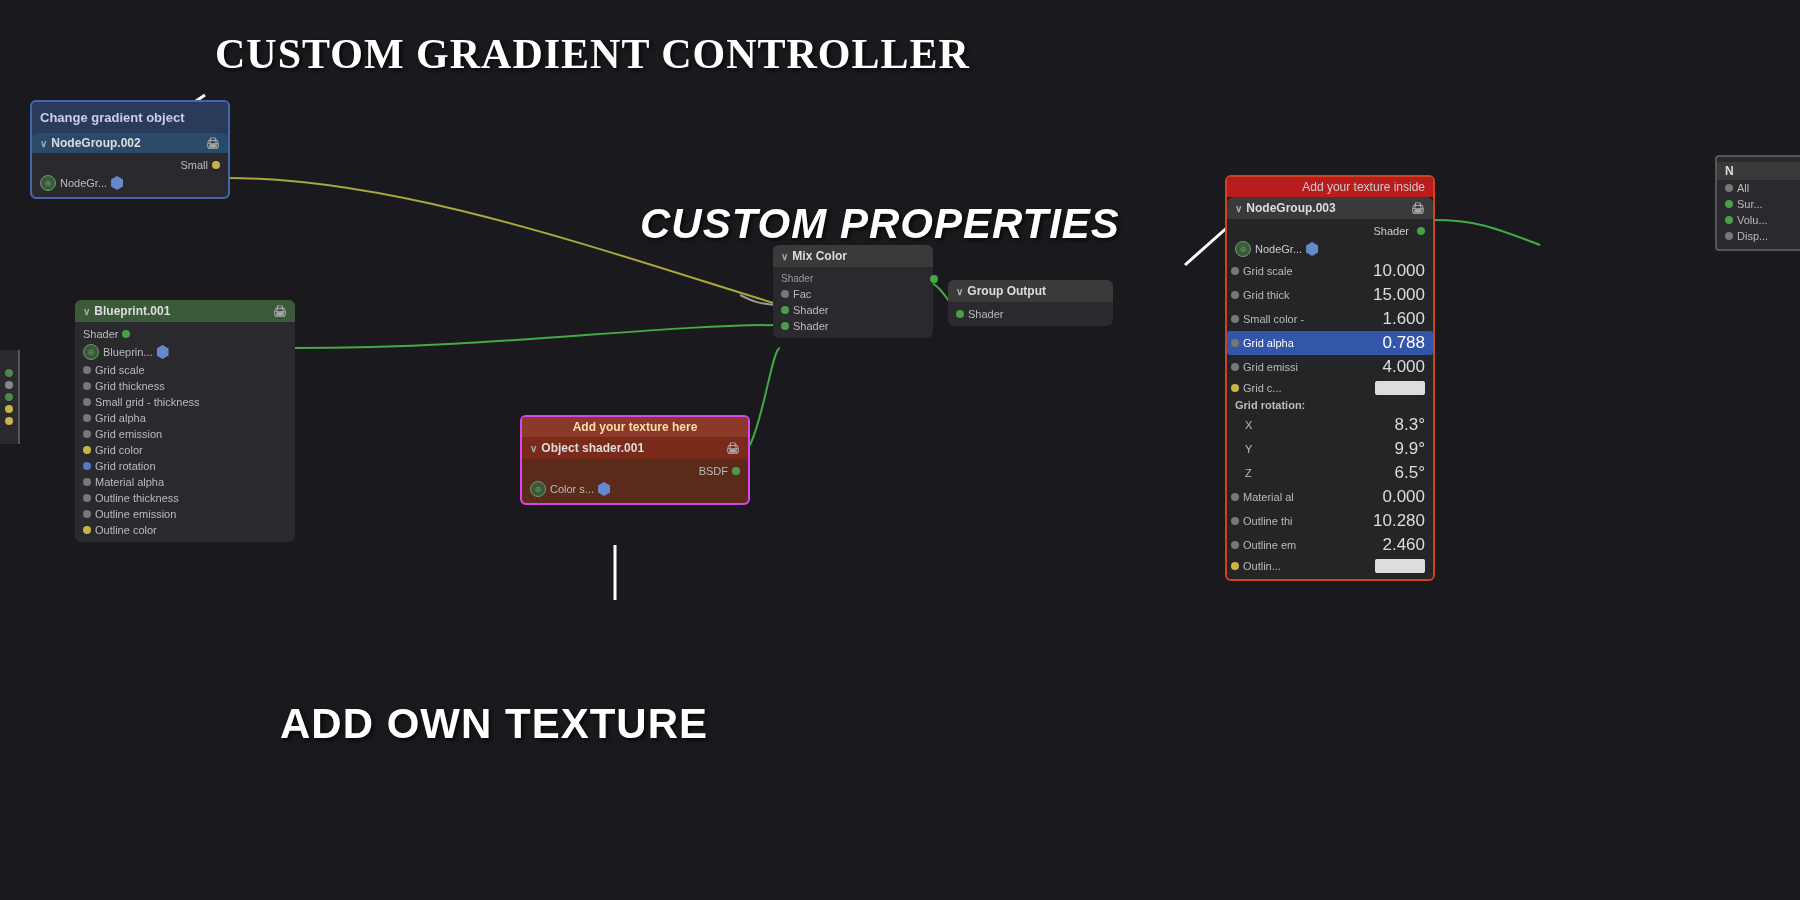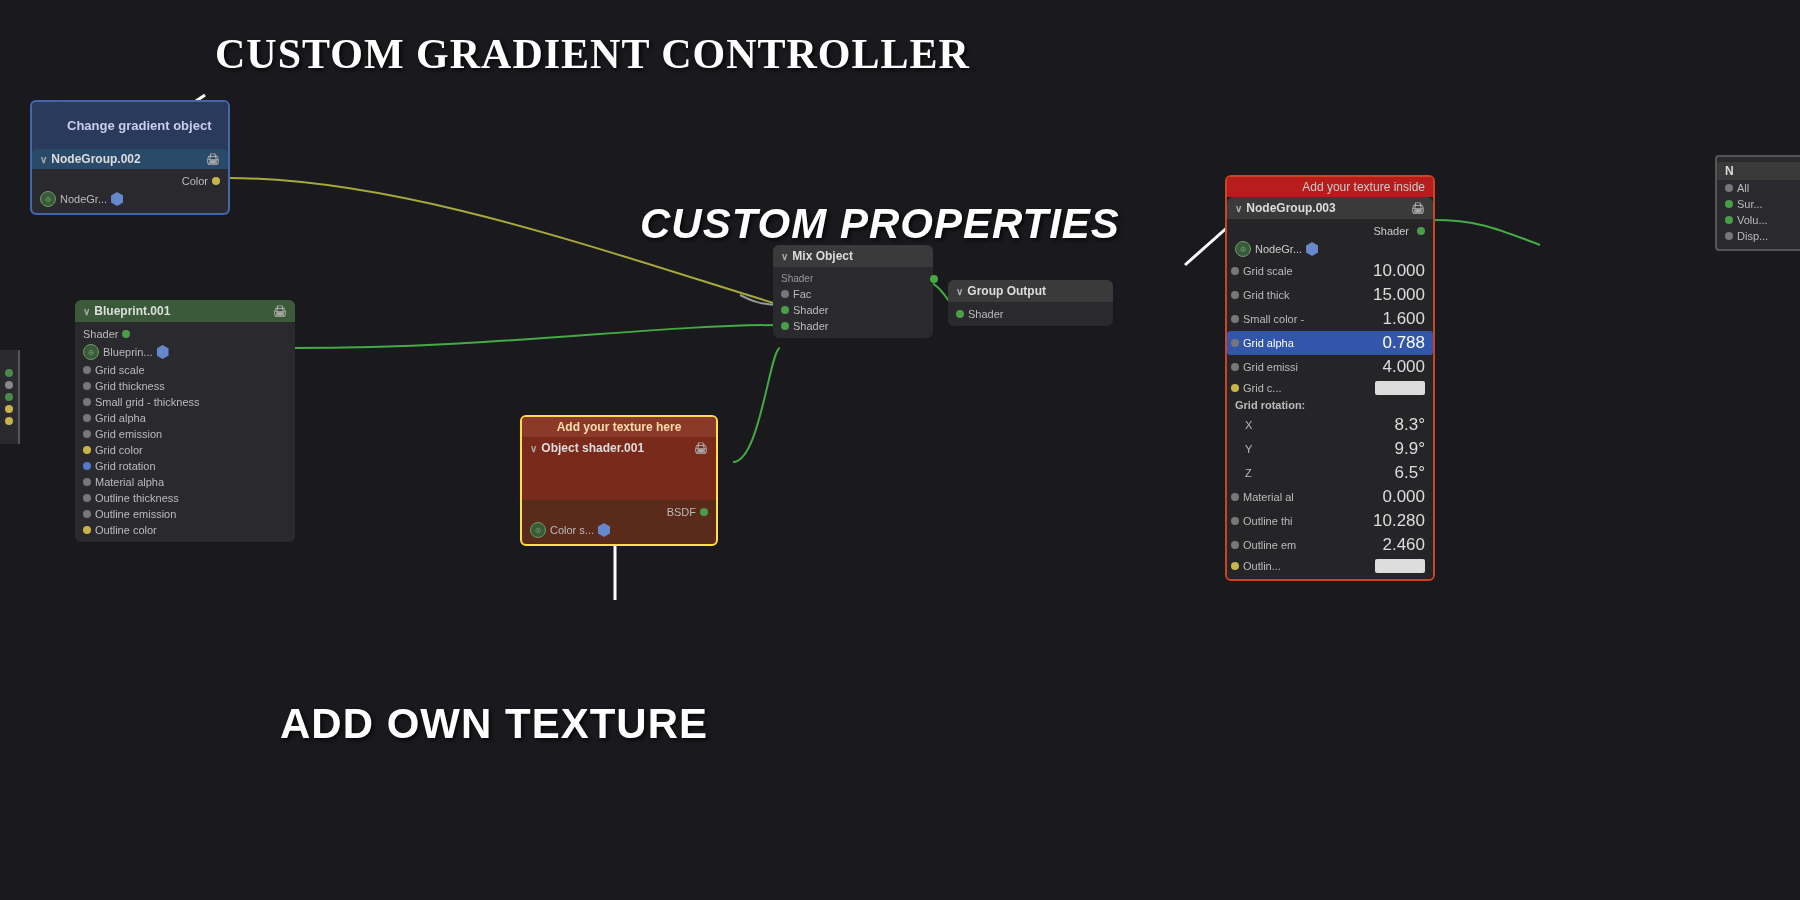--- a/index.html
+++ b/index.html
@@ -116,22 +116,22 @@
     }
 
     #group-output-node .node-header {
       background: #3a3a3a;
     }
 
     
     #object-shader-node {
       left: 520px;
       top: 415px;
-      width: 198px;
-      border: 2px solid #fde047;
+      width: 230px;
+      border: 2px solid #d946ef;
       background: #7a2a1a;
     }
 
     #object-shader-node .node-header {
       background: #8b3a2a;
     }
 
     
     #nodegroup003 {
       left: 1225px;
@@ -245,31 +245,31 @@
   <line x1="615" y1="600" x2="615" y2="545" stroke="white" stroke-width="3"></line>
 </svg>
 
 <div class="annotation" style="left: 215px; top: 30px; font-size: 42px; font-family: Liberation Serif, serif;">CUSTOM GRADIENT CONTROLLER</div>
 
 <div class="annotation" style="left: 640px; top: 200px; font-size: 42px; font-style: italic;">CUSTOM PROPERTIES</div>
 
 <div class="annotation" style="left: 280px; top: 700px; font-size: 42px;">ADD OWN TEXTURE</div>
 
 <div id="gradient-node" class="node">
-  <div style="padding: 16px 8px; font-size: 13px; font-weight: bold; color: #cce; background: #2a3a5a; border-radius: 4px 4px 0 0; margin-left: 27px;">
+  <div style="padding: 8px 8px; font-size: 13px; font-weight: bold; color: #cce; background: #2a3a5a; border-radius: 4px 4px 0 0;">
     <span>Change gradient object</span>
   </div>
   <div class="node-header" style="background:#2a4a6a; padding: 3px 8px;">
     <span class="chevron">∨</span>
     <span>NodeGroup.002</span>
     <span class="printer-icon">🖨</span>
   </div>
   <div class="node-body">
     <div class="node-row">
-      <span style="flex:1; text-align:right;">Color</span>
+      <span style="flex:1; text-align:right;">Small</span>
       <span class="socket socket-yellow"></span>
     </div>
     <div class="node-row" style="gap:4px;">
       <span class="world-icon">⊕</span>
       <span>NodeGr...</span>
       <span class="shield-icon"></span>
     </div>
   </div>
 </div>
 
@@ -332,21 +332,21 @@
     <div class="node-row">
       <span class="socket socket-yellow"></span>
       <span>Outline color</span>
     </div>
   </div>
 </div>
 
 <div id="mix-shader-node" class="node">
   <div class="node-header" style="background:#3a3a3a;">
     <span class="chevron">∨</span>
-    <span>Mix Object</span>
+    <span>Mix Color</span>
   </div>
   <div class="node-body" style="position:relative;">
     <div style="position:absolute; right:-5px; top:8px; width:8px; height:8px; border-radius:50%; background:#44aa44;"></div>
     <div class="node-row">
       <span style="font-size:10px; color:#999;">Shader</span>
     </div>
     <div class="node-row">
       <span class="socket socket-grey"></span>
       <span>Fac</span>
     </div>
@@ -376,21 +376,21 @@
 
 <div id="object-shader-node" class="node">
   <div style="padding: 3px 8px; font-size: 12px; font-weight: bold; color: #ffddaa; background: #8b3a2a; border-radius: 4px 4px 0 0; text-align:center;">
     <span>Add your texture here</span>
   </div>
   <div class="node-header" style="background:#7a2a1a;">
     <span class="chevron">∨</span>
     <span>Object shader.001</span>
     <span class="printer-icon">🖨</span>
   </div>
-  <div class="node-body" style="background:#5a2a1a;margin-top:41px;">
+  <div class="node-body" style="background:#5a2a1a;">
     <div class="node-row">
       <span style="flex:1; text-align:right;">BSDF</span>
       <span class="socket socket-green"></span>
     </div>
     <div class="node-row">
       <span class="world-icon">⊕</span>
       <span>Color s...</span>
       <span class="shield-icon"></span>
     </div>
   </div>

